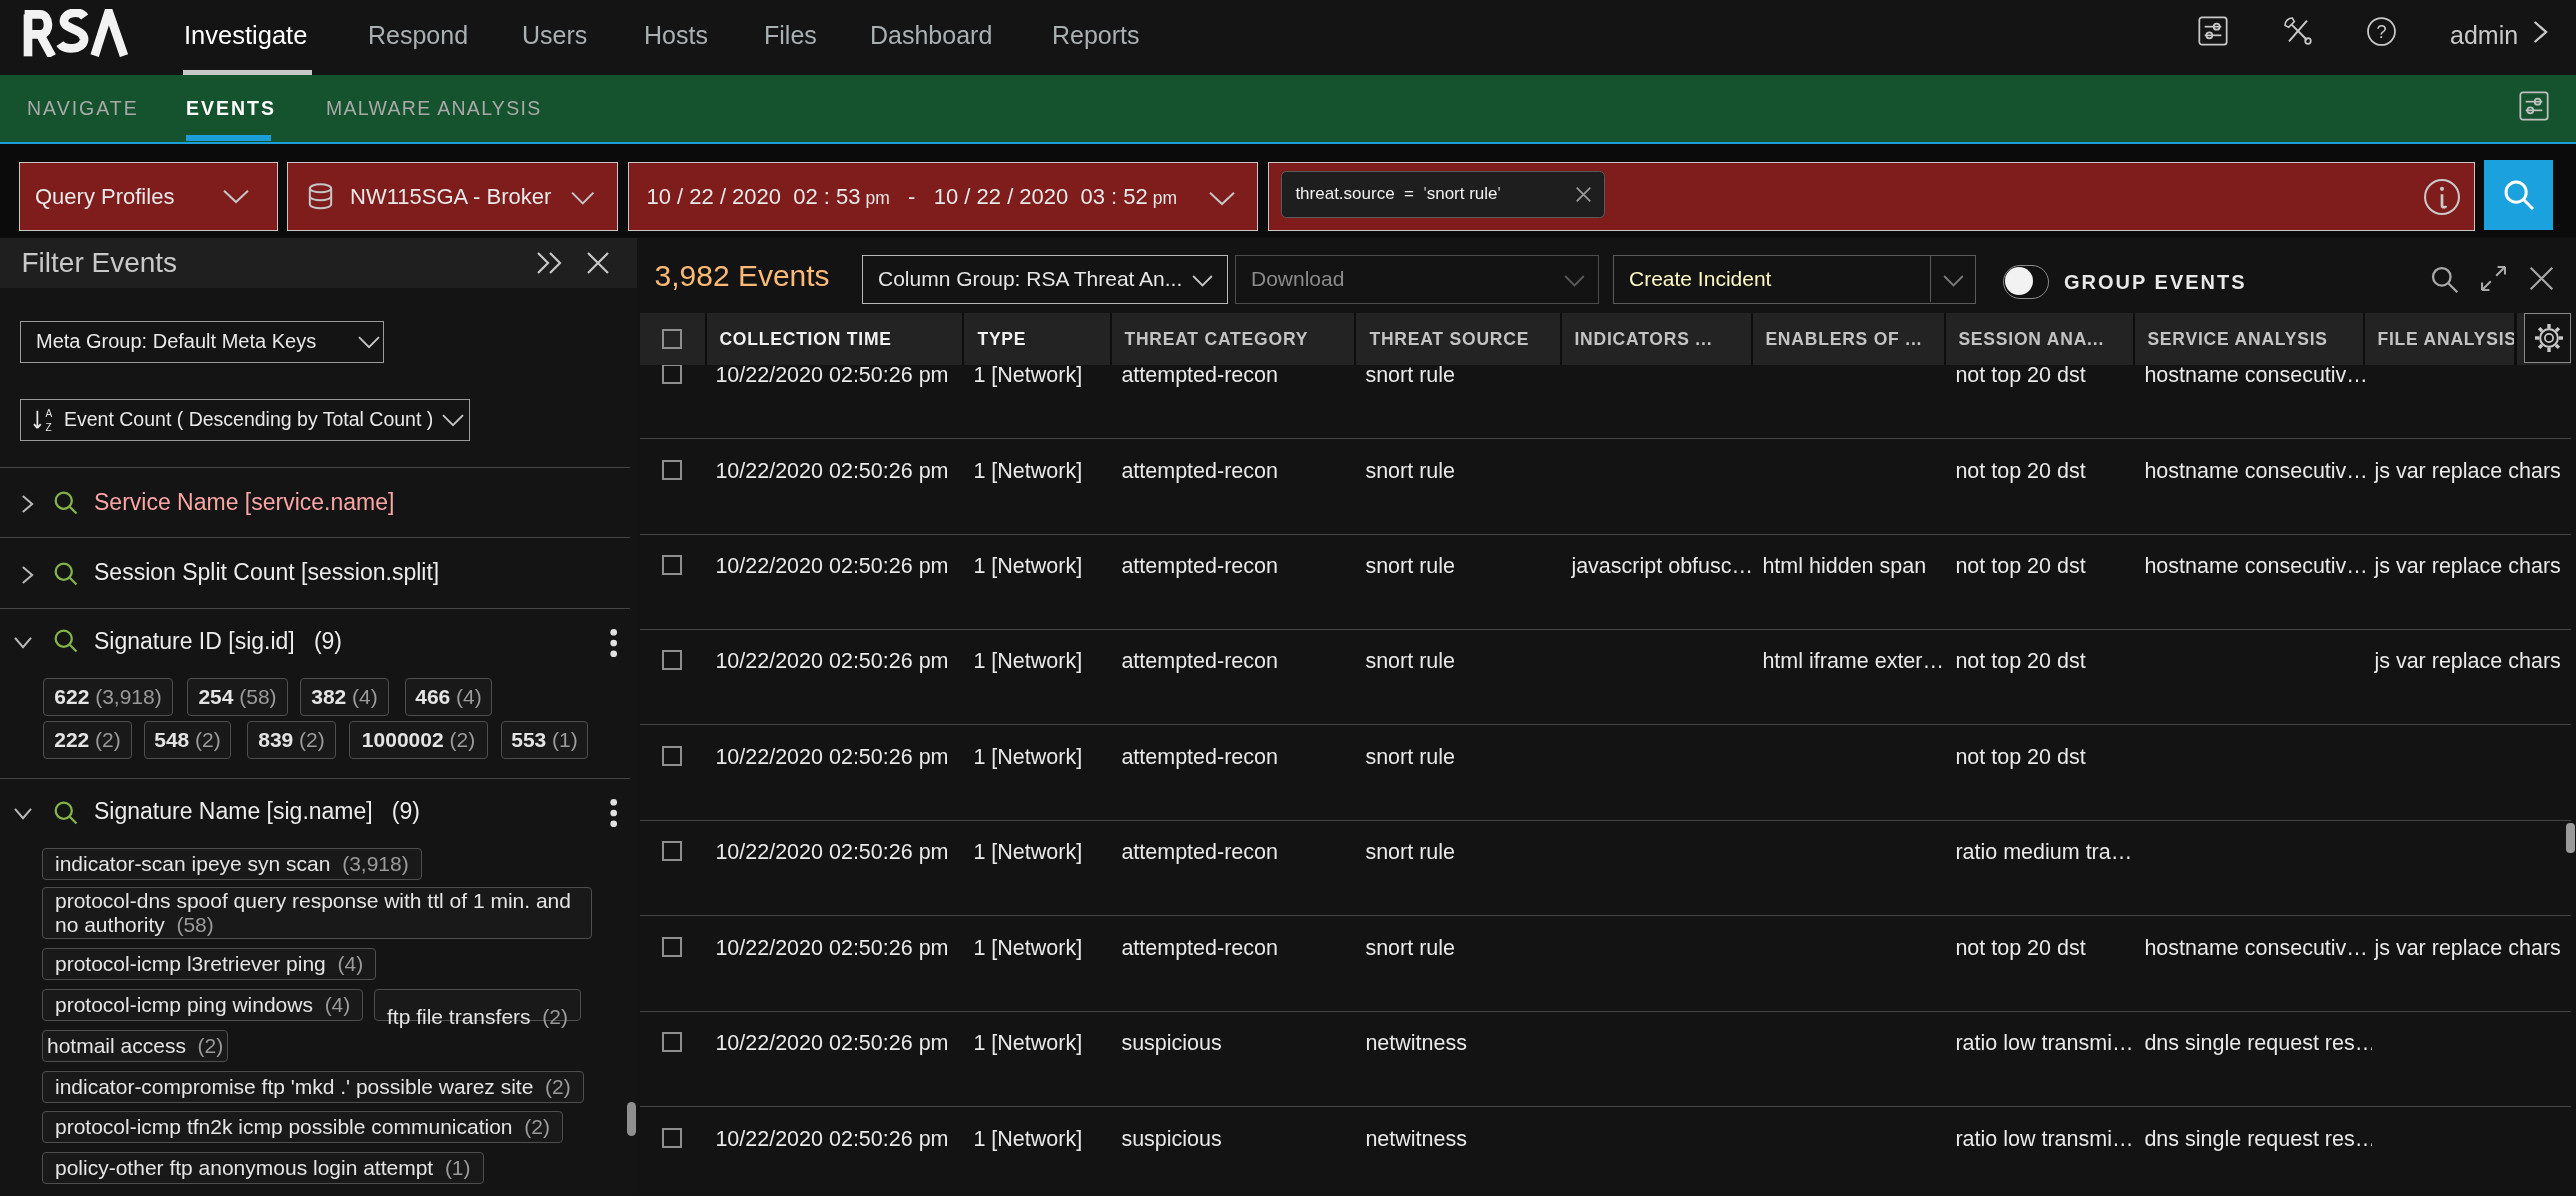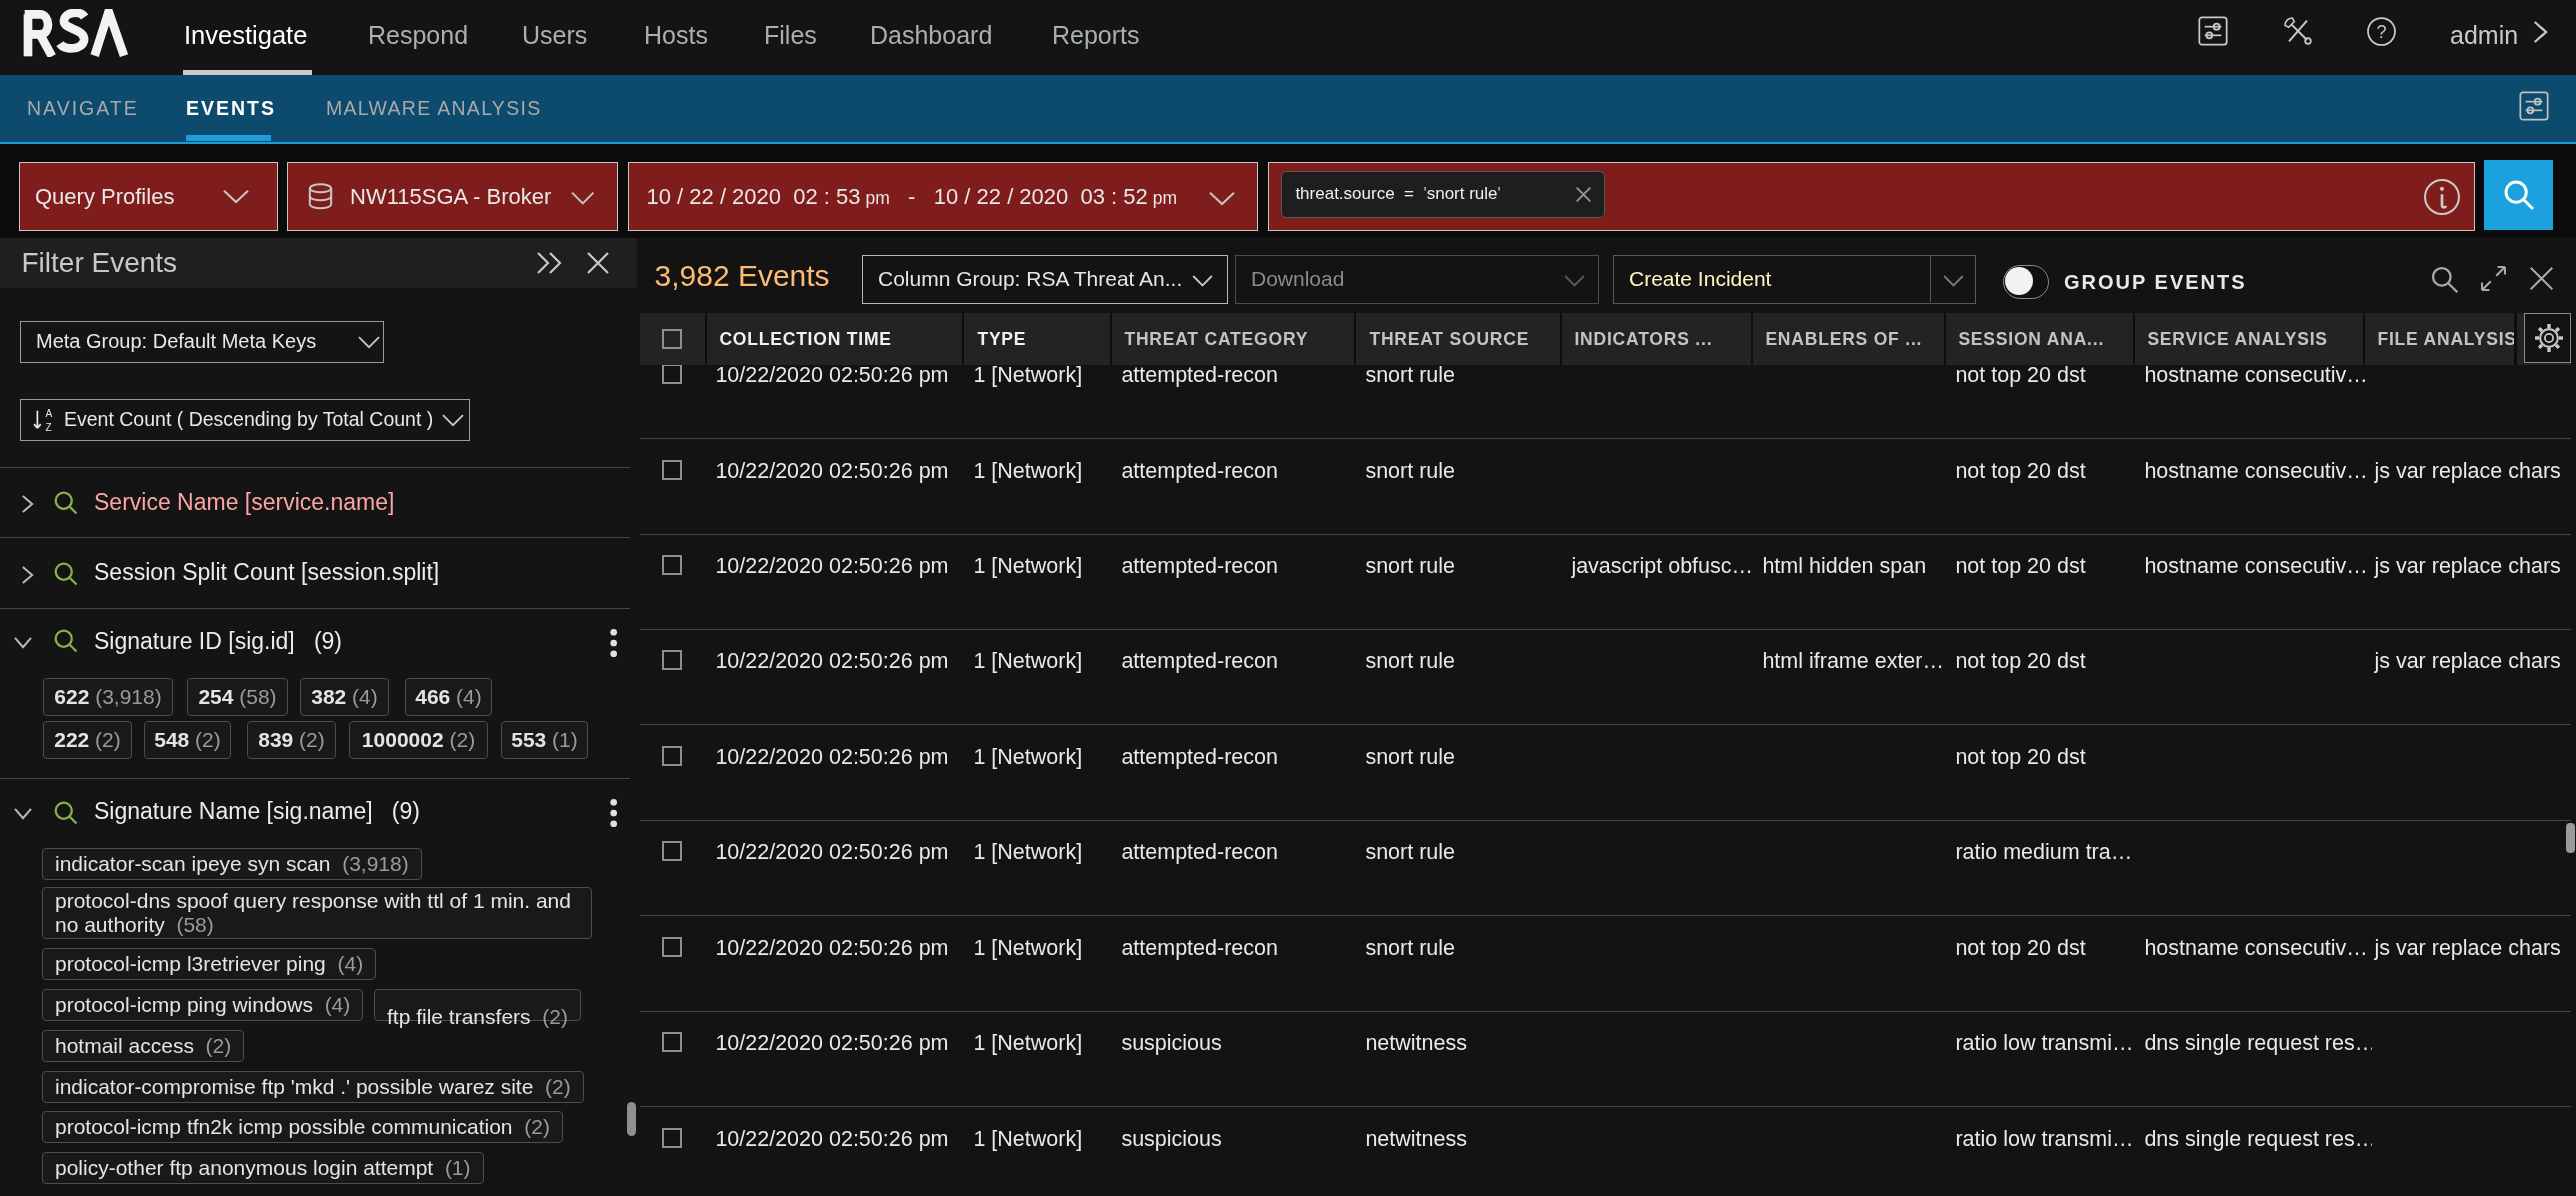--- a/index.html
+++ b/index.html
@@ -2,21 +2,21 @@
 <html style="font-size:10.8px"><head>
 <meta charset="utf-8">
 <style>
 * { margin:0; padding:0; box-sizing:border-box; }
 html,body { width:2576px; height:1197px; background:#0e0e0e; font-family:"Liberation Sans", sans-serif; overflow:hidden; }
 .abs { position:absolute; }
 
 #topnav { position:absolute; left:0; top:0; width:2576px; height:75px; background:#141414; }
 .navitem { position:absolute; top:0; height:75px; line-height:70px; font-size:25px; color:#a9b0b4; }
 
-#nav2 { position:absolute; left:0; top:75px; width:2576px; height:67px; background:#0c4a6e; }
+#nav2 { position:absolute; left:0; top:75px; width:2576px; height:67px; background:#14532d; }
 .nav2item { position:absolute; top:0; height:67px; line-height:67px; font-size:19.5px; letter-spacing:2px; color:#a9a9a9; }
 #blueline { position:absolute; left:0; top:142px; width:2576px; height:2.7px; background:#1c9ed8; }
 
 #querybar { position:absolute; left:0; top:144px; width:2576px; height:93px; background:#0b0b0b; }
 .qbox { position:absolute; top:17.5px; height:69px; background:#7f1d1d; border:1.3px solid #c6c6c6; color:#e8e8e8; font-size:22px; }
 
 #leftpanel { position:absolute; left:0; top:238px; width:637px; height:959px; background:#141414; overflow:hidden; }
 #lp-head { position:absolute; left:0; top:0; width:637px; height:50px; background:#1f1f1f; }
 .drop { position:absolute; background:transparent; border:1.3px solid #9b9b9b; color:#e8e8e8; font-size:20px; white-space:nowrap; }
 .sep { position:absolute; left:0; width:630px; height:0.7px; background:#454545; }
@@ -224,21 +224,21 @@
         <circle cx="7" cy="6" r="5"></circle>
         <circle cx="7" cy="22" r="5"></circle>
         <circle cx="7" cy="38" r="5"></circle>
       </svg>
   </div>
   <div class="pill" style="left:42px;top:610px;height:32px;line-height:30px;padding:0 12px;">indicator-scan ipeye syn scan &nbsp;<span class="cnt">(3,918)</span></div>
   <div class="pill" style="left:42px;top:649px;width:550px;height:52px;padding:1.3px 12px;line-height:24px;">protocol-dns spoof query response with ttl of 1 min. and<br>no authority &nbsp;<span class="cnt">(58)</span></div>
   <div class="pill" style="left:42px;top:710px;height:32px;line-height:30px;padding:0 12px;">protocol-icmp l3retriever ping &nbsp;<span class="cnt">(4)</span></div>
   <div class="pill" style="left:42px;top:751px;height:32px;line-height:30px;padding:0 12px;">protocol-icmp ping windows &nbsp;<span class="cnt">(4)</span></div>
   <div class="pill" style="left:374px;top:751px;height:32px;line-height:30px;padding:12px 12px;">ftp file transfers &nbsp;<span class="cnt">(2)</span></div>
-  <div class="pill" style="left:42px;top:792px;height:32px;line-height:30px;padding:0 12px;">hotmail access &nbsp;<span class="cnt">(2)</span></div>
+  <div class="pill" style="left:42px;top:792px;height:32px;line-height:30px;padding:0 4px;">hotmail access &nbsp;<span class="cnt">(2)</span></div>
   <div class="pill" style="left:42px;top:833px;height:32px;line-height:30px;padding:0 12px;">indicator-compromise ftp 'mkd .' possible warez site &nbsp;<span class="cnt">(2)</span></div>
   <div class="pill" style="left:42px;top:873px;height:32px;line-height:30px;padding:0 12px;">protocol-icmp tfn2k icmp possible communication &nbsp;<span class="cnt">(2)</span></div>
   <div class="pill" style="left:42px;top:914px;height:32px;line-height:30px;padding:0 12px;">policy-other ftp anonymous login attempt &nbsp;<span class="cnt">(1)</span></div>
   <div class="abs" style="left:627px;top:864px;width:9.4px;height:34px;border-radius:4.7px;background:#8f8f8f;"></div>
 </div>
 <div id="events">
   <div class="abs" style="left:17.5px;top:19px;height:38px;line-height:38px;font-size:30px;color:#fdba74;">3,982 Events</div>
   <div class="tbox" style="left:225px;width:366px;border-color:#b9b9b9;">
     <div class="abs" style="left:15px;top:0;height:46px;line-height:46px;">Column Group: RSA Threat An...</div>
     <svg class="ic" style="left:328px;top:17.5px" width="23" height="14" viewBox="0 0 34 21" fill="none" stroke="#c6c6c6" stroke-width="2.8">

